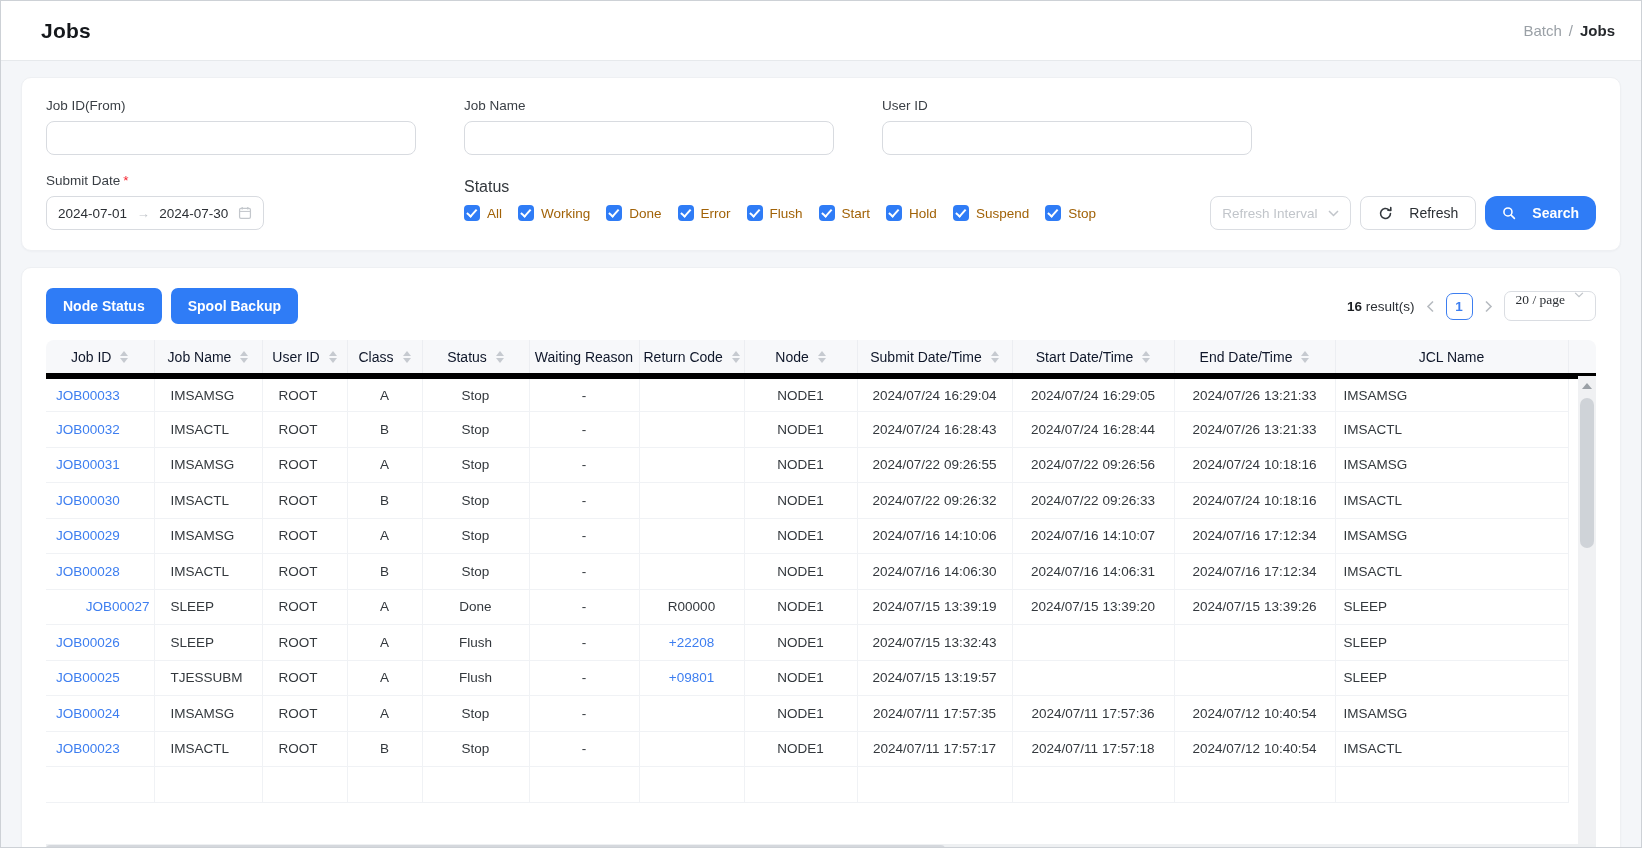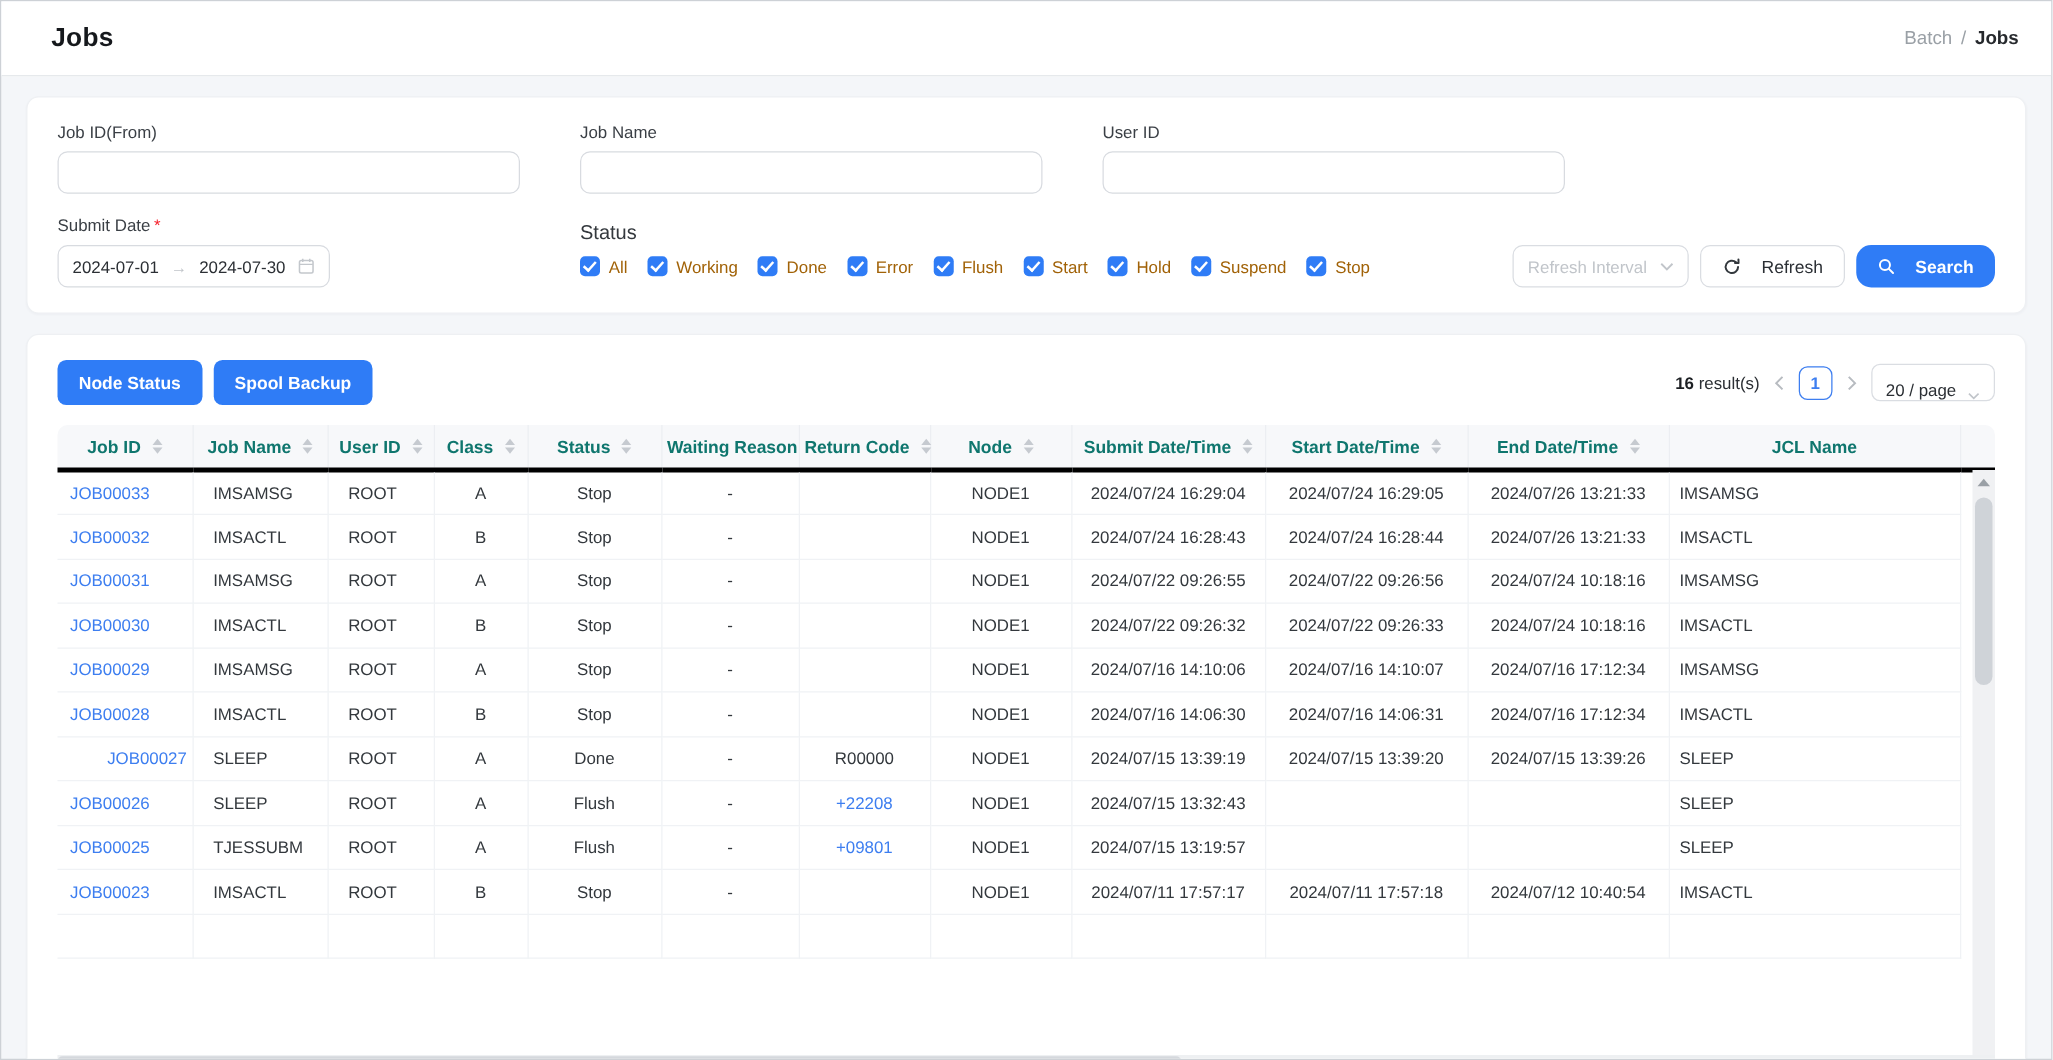--- a/index.html
+++ b/index.html
@@ -39,27 +39,27 @@
   .btn-primary{background:#2f7cf6;color:#fff;font-weight:600;border-radius:12px;}
   
   .table-toolbar{display:flex;align-items:center;}
   .table-toolbar .btn{height:36px;border-radius:7px;}
   .table-toolbar .btn + .btn{margin-left:9px;}
   .toolbar-right{margin-left:auto;display:flex;align-items:center;gap:11px;font-size:13.5px;color:#2b2f34;}
   .resultcount b{font-weight:bold;color:#1c1f23;}
   .pg-arrow{background:none;border:none;padding:0;display:flex;align-items:center;cursor:pointer;}
   .pg-box{min-width:27px;height:27px;border:1.5px solid #3d7ef0;color:#3d7ef0;border-radius:7px;display:flex;
           align-items:center;justify-content:center;font-weight:600;font-size:13.5px;background:#fff;cursor:pointer;box-sizing:border-box;}
-  .page-size{height:28px;border:1px solid #dadde2;border-radius:7px;display:flex;align-items:flex-end;gap:9px;
-             padding:0 11px;font-size:13.5px;color:#2b2f34;background:#fff;cursor:pointer;}
+  .page-size{height:28px;border:1px solid #dadde2;border-radius:7px;display:flex;align-items:flex-start;gap:9px;
+             padding:0 11px;font-size:13.5px;color:#2b2f34;background:#fff;cursor:pointer;font-family:Liberation Serif, serif;}
   
   .table-wrap{position:relative;margin-top:16px;height:514px;}
   table{border-collapse:collapse;table-layout:fixed;width:100%;}
-  thead th{height:36px;background:#f7f8fa;font-size:14px;font-weight:bold;color:#0f766e;
-           border-bottom:4px solid #000000;border-right:1px solid #eceef2;padding:0 4px;box-sizing:border-box;white-space:nowrap;}
+  thead th{height:36px;background:#f7f8fa;font-size:14px;font-weight:normal;color:#0f172a;
+           border-bottom:6px solid #000000;border-right:1px solid #eceef2;padding:0 4px;box-sizing:border-box;white-space:nowrap;}
   thead th:first-child{border-top-left-radius:8px;}
   thead th.gutter{border-right:none;border-top-right-radius:8px;}
   thead th .hwrap{display:inline-flex;align-items:center;justify-content:center;}
   .sorter{display:inline-flex;flex-direction:column;gap:2px;margin-left:9px;}
   .sorter i{display:block;width:0;height:0;border-left:4px solid transparent;border-right:4px solid transparent;}
   .sorter .up{border-bottom:5px solid #c6cad0;}
   .sorter .dn{border-top:5px solid #c6cad0;}
   tbody td{height:35.5px;font-size:13.5px;color:#33383d;border-bottom:1px solid #f0f2f5;border-right:1px solid #f0f2f5;
            background:#fff;padding:0 4px;box-sizing:border-box;white-space:nowrap;overflow:hidden;}
   tbody td.gutter{border-right:none;border-bottom:none;}
@@ -443,20 +443,35 @@
               <td class="center">-</td>
               <td class="center"><a class="cell-link">+09801</a></td>
               <td class="center">NODE1</td>
               <td class="center">2024/07/15 13:19:57</td>
               <td class="center"></td>
               <td class="center"></td>
               <td class="left" style="padding-left: 8px;">SLEEP</td>
               <td class="gutter"></td>
             </tr>
             <tr>
+              <td class="left" style="padding-left: 10px;"><a class="cell-link">JOB00024</a></td>
+              <td class="left" style="padding-left: 16px;">IMSAMSG</td>
+              <td class="left" style="padding-left: 16px;">ROOT</td>
+              <td class="center">A</td>
+              <td class="center">Stop</td>
+              <td class="center">-</td>
+              <td class="center"></td>
+              <td class="center">NODE1</td>
+              <td class="center">2024/07/11 17:57:35</td>
+              <td class="center">2024/07/11 17:57:36</td>
+              <td class="center">2024/07/12 10:40:54</td>
+              <td class="left" style="padding-left: 8px;">IMSAMSG</td>
+              <td class="gutter"></td>
+            </tr>
+            <tr>
               <td class="left" style="padding-left: 10px;"><a class="cell-link">JOB00023</a></td>
               <td class="left" style="padding-left: 16px;">IMSACTL</td>
               <td class="left" style="padding-left: 16px;">ROOT</td>
               <td class="center">B</td>
               <td class="center">Stop</td>
               <td class="center">-</td>
               <td class="center"></td>
               <td class="center">NODE1</td>
               <td class="center">2024/07/11 17:57:17</td>
               <td class="center">2024/07/11 17:57:18</td>

